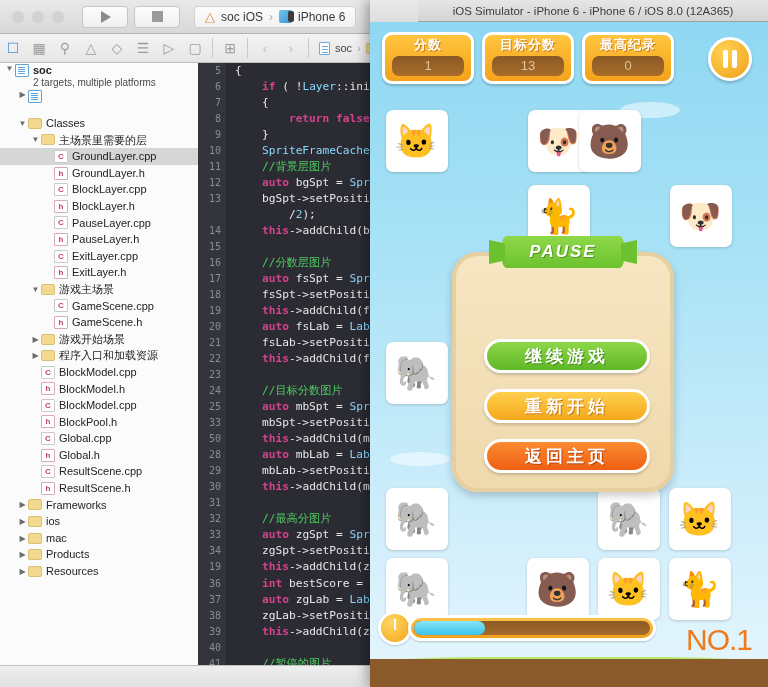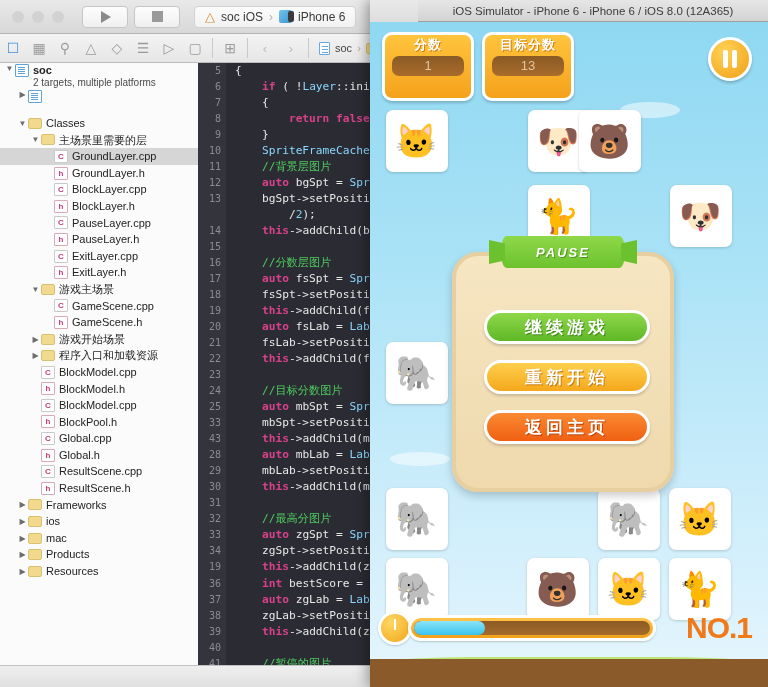--- a/index.html
+++ b/index.html
@@ -111,21 +111,21 @@
     box-shadow:-3px 0 12px rgba(0,0,0,.35); }
   .simtitle{ height:22px; background:linear-gradient(#e6e6e6,#d3d3d3);
     border-bottom:1px solid #9f9f9f; display:flex; align-items:center;
     justify-content:center; font-size:11.5px; color:#3c3c3c;margin-left:48px; }
   .simscreen{ position:absolute; top:22px; left:0; right:0; bottom:0;
     background:linear-gradient(#8fd8f2 0%, #a9e2f6 35%, #cfeefb 75%, #e6f6fd 100%);
     overflow:hidden; }
   .cloud{ position:absolute; background:rgba(255,255,255,.5); border-radius:50%;}
 
   .hud{ position:absolute; top:10px; left:0; right:0; height:56px; }
-  .scorebox{ position:absolute; width:92px; height:69px; border-radius:10px;
+  .scorebox{ position:absolute; width:92px; height:52px; border-radius:10px;
     background:linear-gradient(#ffc43d,#f5a21b); border:3px solid #fff;
     box-shadow:0 2px 3px rgba(0,0,0,.2); }
   .scorebox .cap{ text-align:center; font-size:13px; font-weight:bold; color:#fff;
     line-height:20px; text-shadow:1px 1px 0 #cf7f12; letter-spacing:1px;}
   .scorebox .val{ margin:1px 7px 0; height:20px; border-radius:7px;
     background:linear-gradient(#8a5a25,#a96c2c); color:#e2c49c; font-size:13px;
     text-align:center; line-height:20px; }
   .pausebtn{ position:absolute; right:16px; top:5px; width:44px;height:44px;
     border-radius:50%; background:radial-gradient(circle at 35% 30%,#ffd255,#f0a018);
     border:3px solid #fff; box-shadow:0 2px 3px rgba(0,0,0,.22);
@@ -137,30 +137,30 @@
     display:flex;align-items:center;justify-content:center; overflow:hidden;}
   .an{ font-size:34px; line-height:1; }
 
   
   .dlg{ position:absolute; left:82px; top:230px; width:222px; height:240px;
     background:linear-gradient(#f6e6c2,#efd9ad); border:4px solid #e8cf9f;
     border-radius:26px; box-shadow:0 4px 8px rgba(0,0,0,.2); }
   .ribbon{ position:absolute; left:50%; transform:translateX(-50%); top:-20px;
     width:124px; height:32px; background:linear-gradient(#8ed84a,#6cc22e);
     border-radius:6px/14px; display:flex;align-items:center;justify-content:center;
-    font-size:13px; font-weight:bold; color:#fff; letter-spacing:2px;
+    font-size:17px; font-weight:bold; color:#fff; letter-spacing:2px;
     text-shadow:1px 1px 0 #4e9418; font-style:italic;}
   .ribbon:before,.ribbon:after{content:"";position:absolute;top:4px;width:16px;height:24px;
     background:#6cc22e;}
   .ribbon:before{left:-12px;clip-path:polygon(0 0,100% 15%,100% 85%,0 100%);}
   .ribbon:after{right:-12px;clip-path:polygon(100% 0,0 15%,0 85%,100% 100%);}
   .dbtn{ position:absolute; left:28px; width:166px; height:34px; border-radius:17px;
     border:3px solid #fff; display:flex;align-items:center;justify-content:center;
     font-size:17px; font-weight:bold; color:#fff; letter-spacing:4px;
-    box-shadow:0 2px 3px rgba(0,0,0,.18);}
+    box-shadow:0 2px 3px rgba(0,0,0,.18);margin-top:29px;}
   .dbtn.g{ top:54px; background:linear-gradient(#8ed84a,#5fb726);
     text-shadow:1px 1px 0 #3f8a14;}
   .dbtn.y{ top:104px; background:linear-gradient(#ffcf4d,#f4a81c);
     text-shadow:1px 1px 0 #c8790c;}
   .dbtn.o{ top:154px; background:linear-gradient(#fb8b33,#ef5f12);
     text-shadow:1px 1px 0 #b94208;}
 
   
   .ground{ position:absolute; left:0;right:0; bottom:0; height:28px;
     background:#8a5a2b;}
@@ -171,21 +171,21 @@
     background:radial-gradient(circle at 35% 30%,#ffd763,#f0a61c); border:3px solid #fff;
     box-shadow:0 1px 2px rgba(0,0,0,.2); }
   .clock:after{ content:""; position:absolute; left:13px; top:5px; width:2px;height:11px;
     background:#fff; box-shadow:3px 8px 0 -1px #fff;}
   .track{ position:absolute; left:38px; right:112px; top:4px; height:26px;
     border-radius:13px; background:linear-gradient(#ffc34a,#f0a018);
     border:3px solid #fff; box-shadow:0 1px 2px rgba(0,0,0,.2); }
   .trackin{ position:absolute; inset:3px; border-radius:10px;
     background:linear-gradient(#8c5a23,#a56b2c); overflow:hidden;}
   .fill{ height:100%; background:linear-gradient(#8ae4f8,#39c4ee); border-radius:10px;}
-  .no1{ position:absolute; right:16px; top:0; font-size:30px; font-weight:bold;
+  .no1{ position:absolute; right:16px; top:12px; font-size:30px; font-weight:normal;
     color:#f07a1a; letter-spacing:-1px; line-height:34px; }
 </style>
 </head>
 <body>
 
 <div id="root">
 
   <div class="xcode">
 
     <div class="titlebar">
@@ -415,21 +415,21 @@
           <div class="gnum">17</div>
           <div class="gnum">18</div>
           <div class="gnum">19</div>
           <div class="gnum">20</div>
           <div class="gnum">21</div>
           <div class="gnum">22</div>
           <div class="gnum">23</div>
           <div class="gnum">24</div>
           <div class="gnum">25</div>
           <div class="gnum">33</div>
-          <div class="gnum">43</div>
+          <div class="gnum">50</div>
           <div class="gnum">28</div>
           <div class="gnum">29</div>
           <div class="gnum">30</div>
           <div class="gnum">31</div>
           <div class="gnum">32</div>
           <div class="gnum">33</div>
           <div class="gnum">34</div>
           <div class="gnum">19</div>
           <div class="gnum">36</div>
           <div class="gnum">37</div>
@@ -459,20 +459,24 @@
           <div class="pbar"></div>
         </div>
       <div class="scorebox" style="left: 12px; top: 0px;">
             <div class="cap">分数</div>
             <div class="val">1</div>
           </div>
           <div class="scorebox" style="left: 112px; top: 0px;">
             <div class="cap">目标分数</div>
             <div class="val">13</div>
           </div>
+          <div class="scorebox" style="left: 212px; top: 0px;">
+            <div class="cap">最高纪录</div>
+            <div class="val">0</div>
+          </div>
         </div>
 
       <div id="cards">
           <div class="card" style="left: 16px; top: 88px;">
             <span class="an">🐱</span>
           </div>
           <div class="card" style="left: 158px; top: 88px;">
             <span class="an">🐶</span>
           </div>
           <div class="card" style="left: 209px; top: 88px;">

